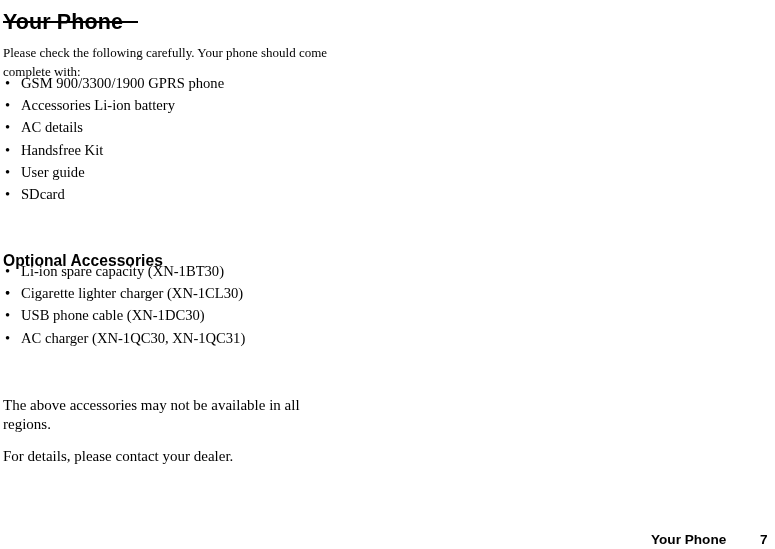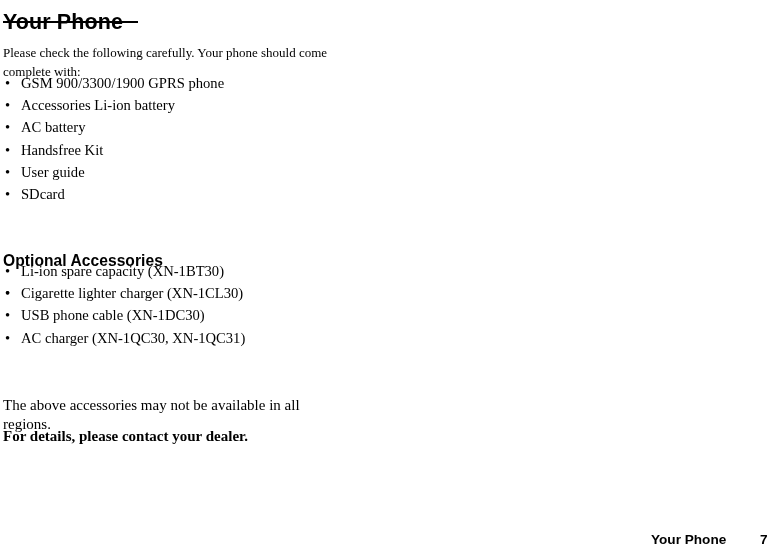--- a/index.html
+++ b/index.html
@@ -95,24 +95,23 @@
     position: absolute;
     left: 3px;
     font-size: 15px;
     line-height: 19.4px;
   }
   #note-availability {
     top: 381px;
     width: 336px;
   }
   #note-dealer {
-    top: 412px;
+    top: 432px;
     width: 360px;
     white-space: nowrap;
-    font-weight: bold;
   }
 
   
   .footer {
     position: absolute;
     left: 0;
     right: 0;
     top: 530px;
     height: 19px;
     font-family: "Liberation Sans", sans-serif;
@@ -147,21 +146,21 @@
     <li>
       <span class="bullet-dot">•</span>
       <span>GSM 900/3300/1900 GPRS phone</span>
     </li>
     <li>
       <span class="bullet-dot">•</span>
       <span>Accessories Li-ion battery</span>
     </li>
     <li>
       <span class="bullet-dot">•</span>
-      <span>AC battery</span>
+      <span>AC details</span>
     </li>
     <li>
       <span class="bullet-dot">•</span>
       <span>Handsfree Kit</span>
     </li>
     <li>
       <span class="bullet-dot">•</span>
       <span>User guide</span>
     </li>
     <li>

